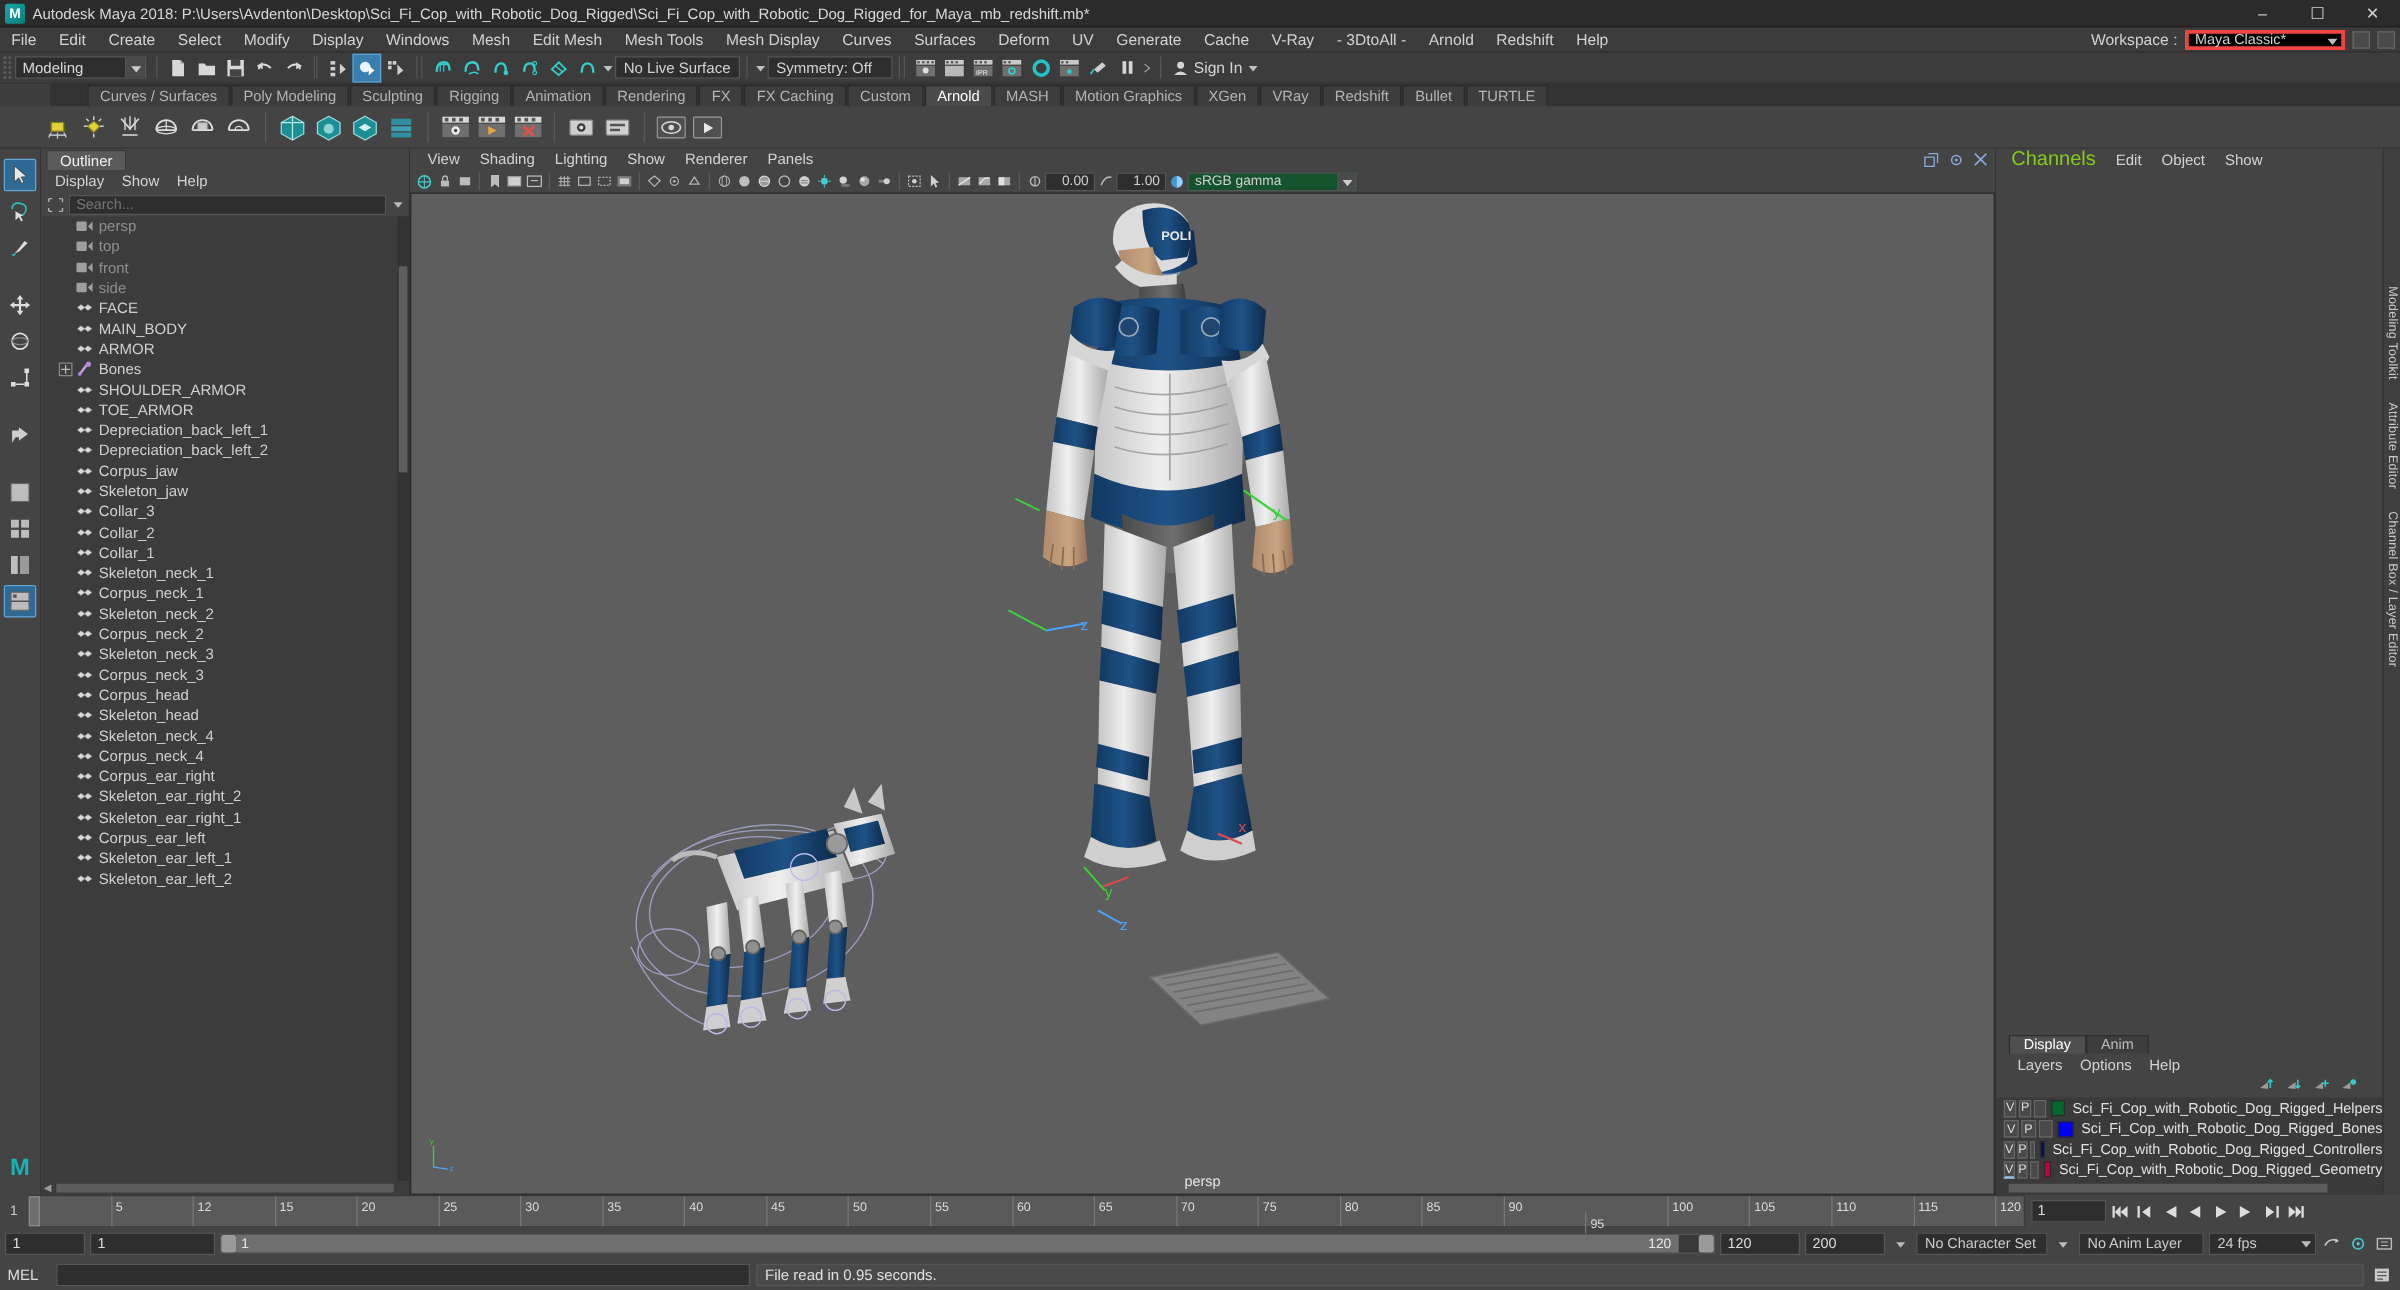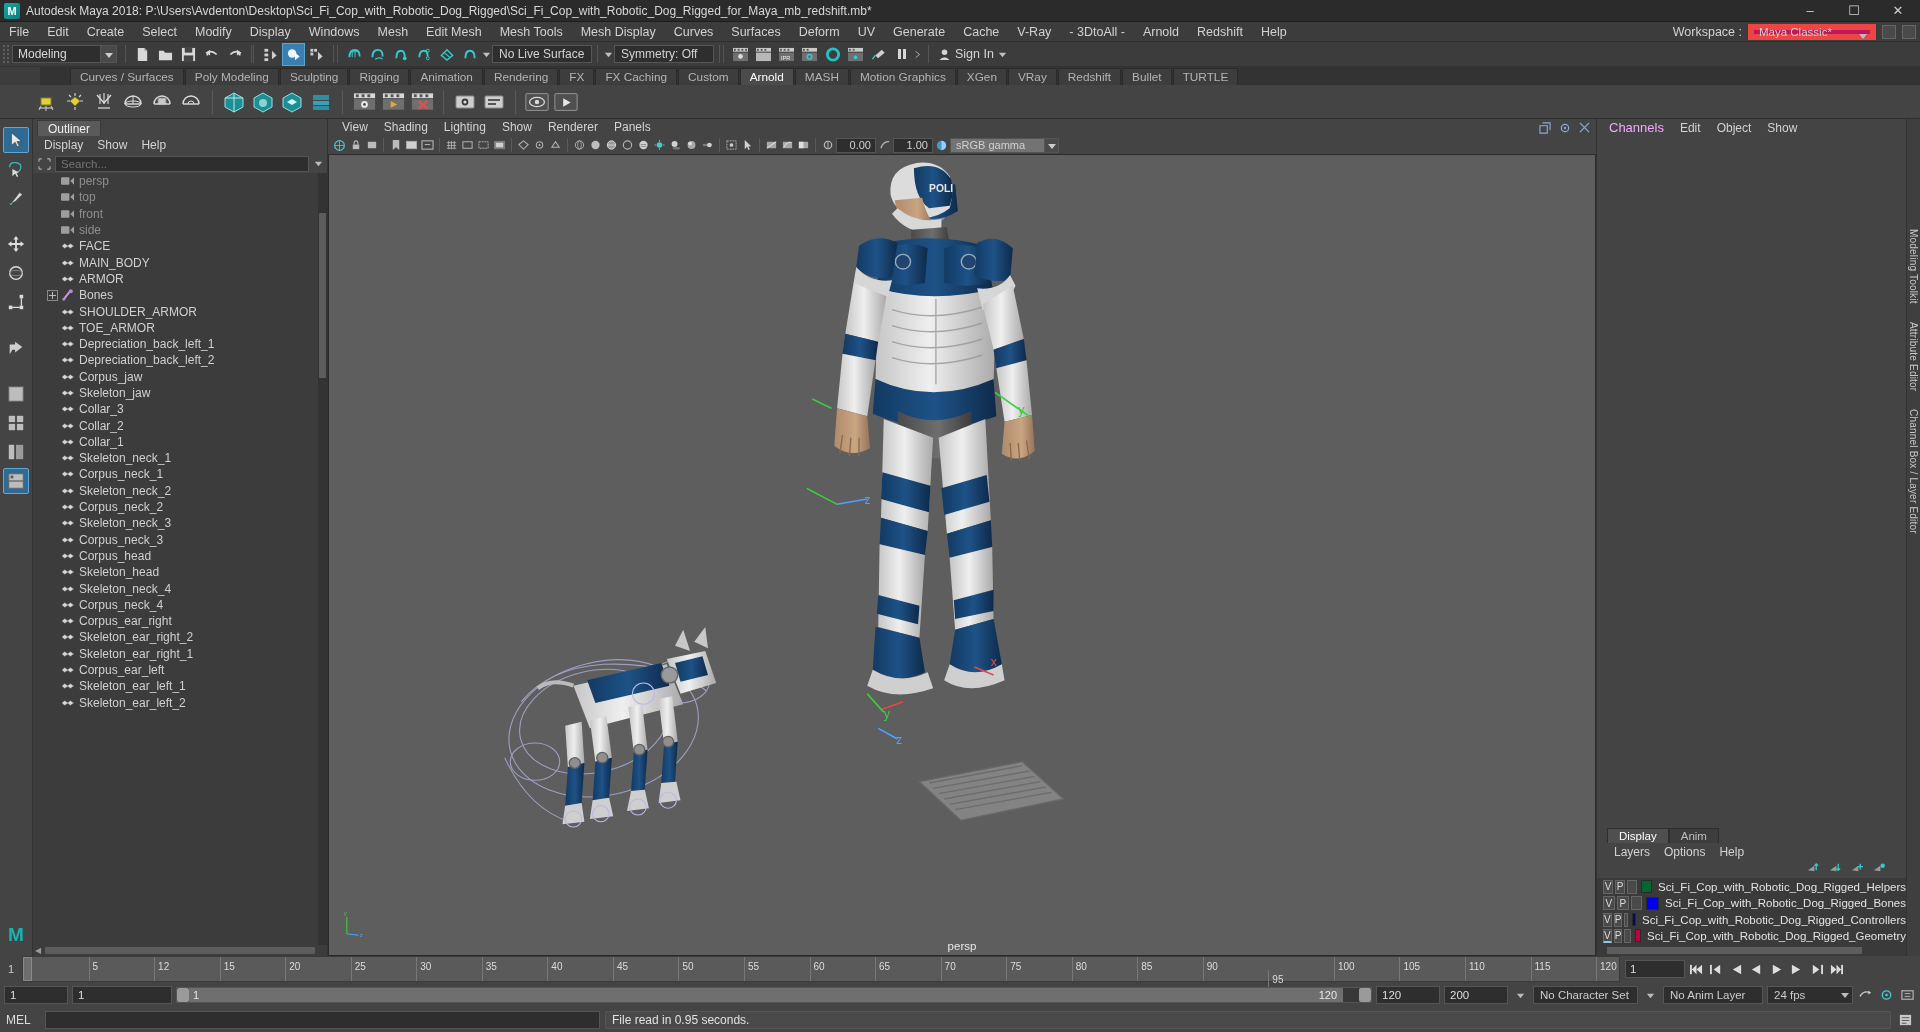--- a/index.html
+++ b/index.html
@@ -32,21 +32,21 @@
 
   
   .menubar{
     height:20px;background:#3c3c3c;display:flex;align-items:center;flex:0 0 20px;
     border-bottom:1px solid #2e2e2e; position:relative;
   }
   .menu-item{ padding:0 9px; font-size:12.5px; color:#d2d2d2; line-height:20px; white-space:nowrap;}
   .ws-area{ position:absolute; right:4px; top:0; height:20px; display:flex; align-items:center; gap:6px;}
   .ws-label{font-size:12.5px;color:#d2d2d2;}
   .ws-select{
-    width:128px;height:16px;background:#be185d;border:6px solid #ef4444;display:flex;align-items:center;
+    width:128px;height:16px;background:#000000;border:3px solid #ef4444;display:flex;align-items:center;
     padding-left:5px;font-size:11.5px;color:#d0d0d0; position:relative;
   }
   .ws-select .arr{position:absolute;right:3px;top:4px;border-left:4px solid transparent;border-right:4px solid transparent;border-top:5px solid #bbb;}
   .ws-icon{width:14px;height:14px;background:#4a4a4a;border:1px solid #666;}
 
   
   .statusline{
     height:25px;background:#3c3c3c;display:flex;align-items:center;flex:0 0 25px;gap:0px;
     border-bottom:1px solid #333; padding-left:2px;
   }
@@ -131,21 +131,21 @@
   .viewport{flex:1;display:flex;flex-direction:column;min-width:0;background:#444;}
   .vp-menu{height:17px;display:flex;align-items:center;background:#444;padding-left:6px;position:relative;}
   .vp-menu span.mi{padding:0 8px;font-size:12px;color:#d3d3d3;line-height:17px;}
   .vp-menu .rgt{position:absolute;right:4px;display:flex;gap:5px;align-items:center;}
   .vp-toolbar{height:18px;display:flex;align-items:center;background:#444;gap:1px;padding-left:4px;}
   .vi{width:15px;height:15px;display:flex;align-items:center;justify-content:center;color:#bfbfbf;}
   .vi.teal{color:#3cc;}
   .vsep{width:1px;height:14px;background:#5a5a5a;margin:0 3px;}
   .vnum{width:40px;height:15px;background:#2e2e2e;border:1px solid #555;font-size:11px;color:#d0d0d0;
         display:flex;align-items:center;justify-content:flex-end;padding-right:4px;}
-  .vgamma{width:109px;height:15px;background:#737373;border:1px solid #555;font-size:11px;color:#d0d0d0;
+  .vgamma{width:135px;height:15px;background:#14532d;border:1px solid #555;font-size:11px;color:#d0d0d0;
         display:flex;align-items:center;padding-left:5px;position:relative;}
   .vgamma .arr{position:absolute;right:0;top:0;width:14px;height:100%;background:#4a4a4a;border-left:1px solid #555;}
   .vgamma .arr:after{content:'';position:absolute;left:3px;top:5px;border-left:4px solid transparent;border-right:4px solid transparent;border-top:5px solid #ccc;}
   .vp-canvas{
     flex:1;position:relative;overflow:hidden;
     background:linear-gradient(#5e5e5e,#5e5e5e);
     border:1px solid #2b2b2b;
   }
   .vp-label{position:absolute;left:50%;transform:translateX(-50%);bottom:3px;font-size:11.5px;color:#e8e8e8;}
   .axis-gnomon{position:absolute;left:14px;bottom:18px;width:26px;height:28px;}
@@ -1434,21 +1434,21 @@
           <text x="1" y="8" fill="#3ad13a" font-size="8" font-family="Liberation Sans">y</text>
           <path d="M5 32 L20 34" stroke="#4aa3ff" stroke-width="1.4"></path>
           <text x="22" y="36" fill="#4aa3ff" font-size="8" font-family="Liberation Sans">z</text>
         </svg>
         <div class="vp-label">persp</div>
       </div>
     </div>
 
     <div class="rightcol">
       <div class="ch-tabrow">
-        <span class="mi" style="padding:0 8px;font-size:13px;color:#f0abfc">Channels</span>
+        <span class="mi" style="padding:0 8px;font-size:16px;color:#84cc16">Channels</span>
         <span class="mi" style="padding:0 8px;font-size:12px;color:#d3d3d3">Edit</span>
         <span class="mi" style="padding:0 8px;font-size:12px;color:#d3d3d3">Object</span>
         <span class="mi" style="padding:0 8px;font-size:12px;color:#d3d3d3">Show</span>
       </div>
       <div class="ch-blank"></div>
 
       <div class="lay-tabs">
         <div class="lay-tab sel">Display</div>
         <div class="lay-tab">Anim</div>
       </div>

